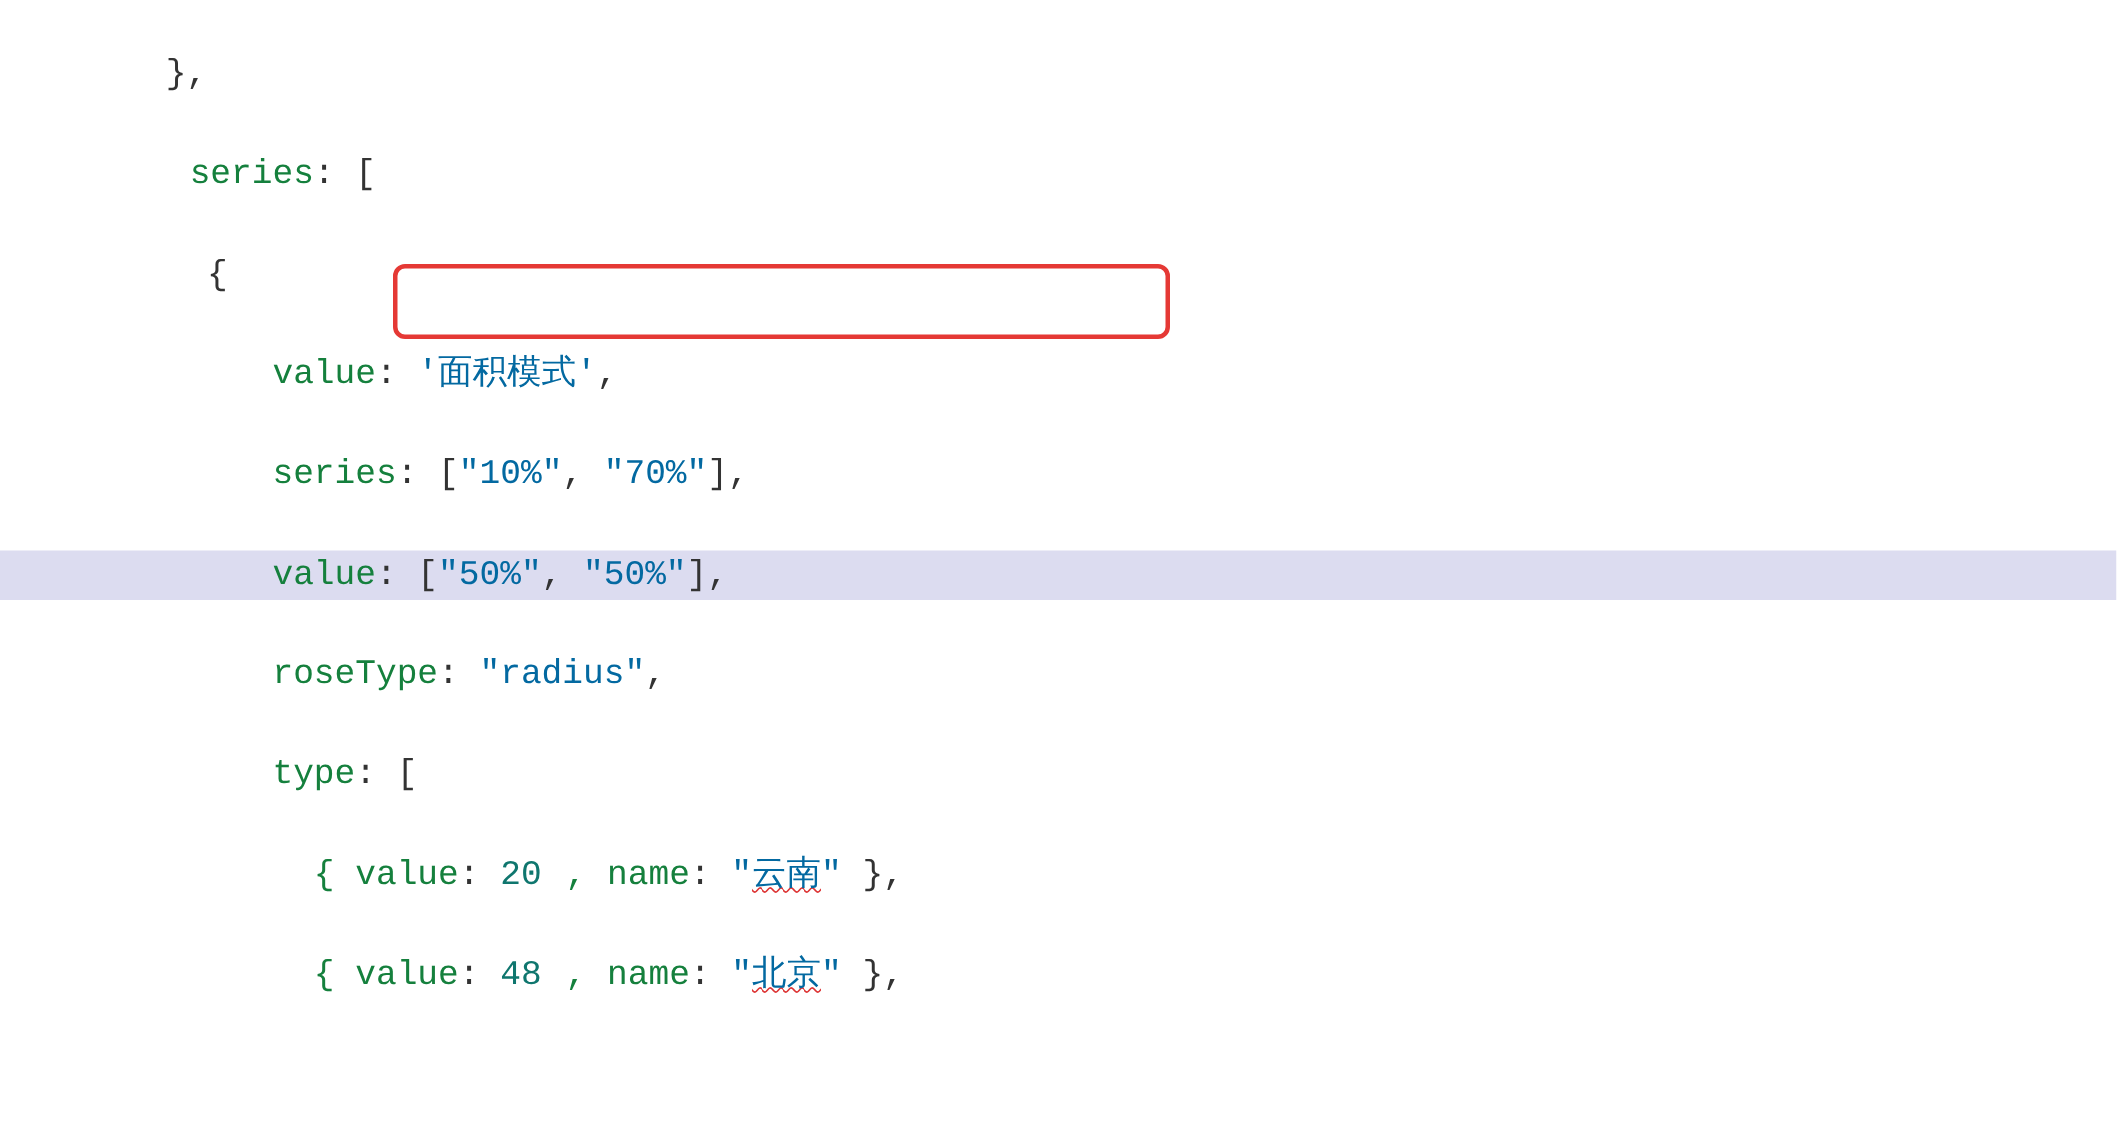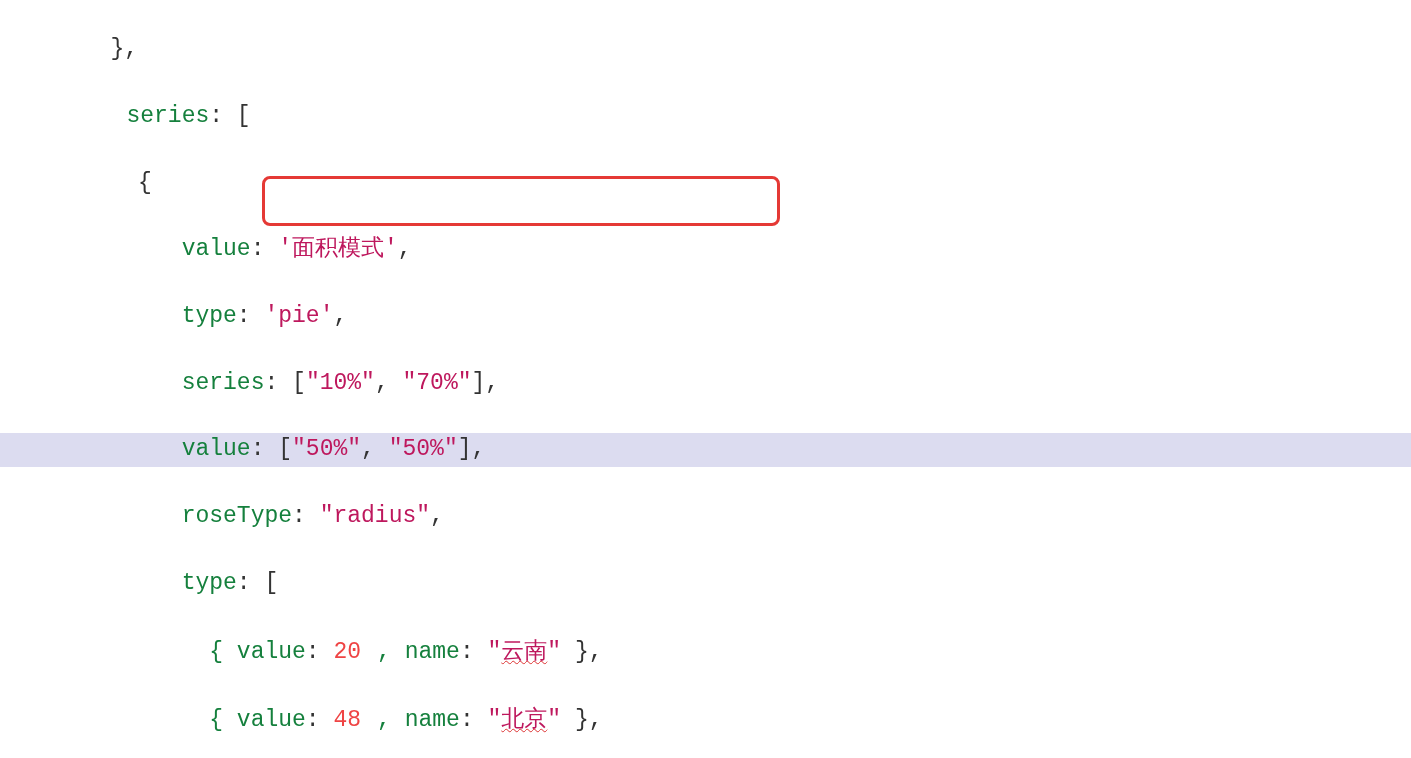--- a/index.html
+++ b/index.html
@@ -19,47 +19,45 @@
     margin: 0;
     padding: 0;
     position: relative;
   }
   .line { display: block; }
   .hl-line {
     background: #dcdcf0;
   }
   .key { color: #15803d; padding-left: 16px; }
   .punc { color: #333; }
-  .str { color: #be185d; }
-  .num { color: #ef4444; }
+  .str { color: #0369a1; }
+  .num { color: #0f766e; }
   .squiggle {
     text-decoration: underline wavy #d33 1.2px;
     text-underline-offset: 2px;
-    font-family: Liberation Serif, serif;
   }
   .redbox {
     position: absolute;
     border: 3.5px solid #e53935;
     border-radius: 8px;
     left: 262px;
     top: 176px;
     width: 512px;
     height: 44px;
     pointer-events: none;
   }
 </style>
 </head>
 <body>
 
 <div class="code">
 <span class="line"><span class="punc">        },</span></span>
 <span class="line"><span class="key">        series</span><span class="punc">: [</span></span>
 <span class="line"><span class="punc">          {</span></span>
 <span class="line"><span class="key">            value</span><span class="punc">: </span><span class="str">'面积模式'</span><span class="punc">,</span></span>
-<span class="line"><span class="key">            type</span><span class="punc">: </span><span class="str">'pie'</span><span class="punc">,</span></span>
 <span class="line"><span class="key">            series</span><span class="punc">: [</span><span class="str">"10%"</span><span class="punc">, </span><span class="str">"70%"</span><span class="punc">],</span></span>
 <span class="line hl-line"><span class="key">            value</span><span class="punc">: [</span><span class="str">"50%"</span><span class="punc">, </span><span class="str">"50%"</span><span class="punc">],</span></span>
 <span class="line"><span class="key">            roseType</span><span class="punc">: </span><span class="str">"radius"</span><span class="punc">,</span></span>
 <span class="line"><span class="key">            type</span><span class="punc">: [</span></span>
 <span class="line"><span class="key">              { value</span><span class="punc">: </span><span class="num">20</span><span class="key">, name</span><span class="punc">: </span><span class="str">"</span><span class="str squiggle">云南</span><span class="str">"</span><span class="punc"> },</span></span>
 <span class="line"><span class="key">              { value</span><span class="punc">: </span><span class="num">48</span><span class="key">, name</span><span class="punc">: </span><span class="str">"</span><span class="str squiggle">北京</span><span class="str">"</span><span class="punc"> },</span></span>
 
 
 
 

